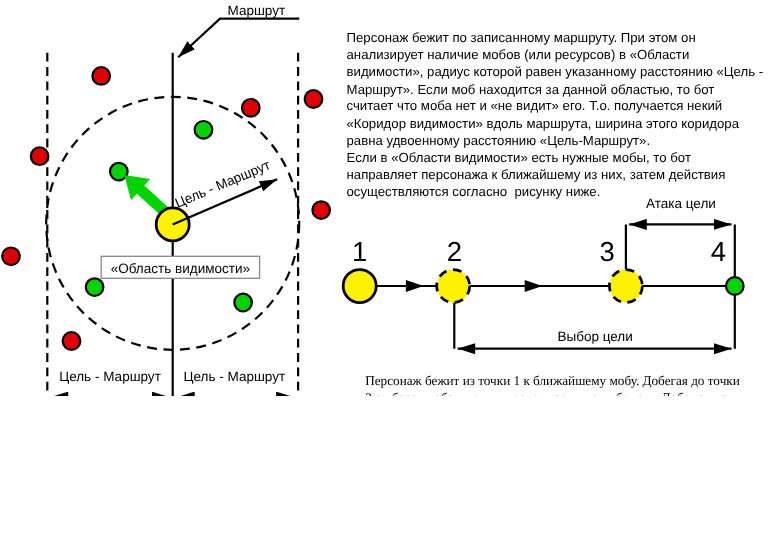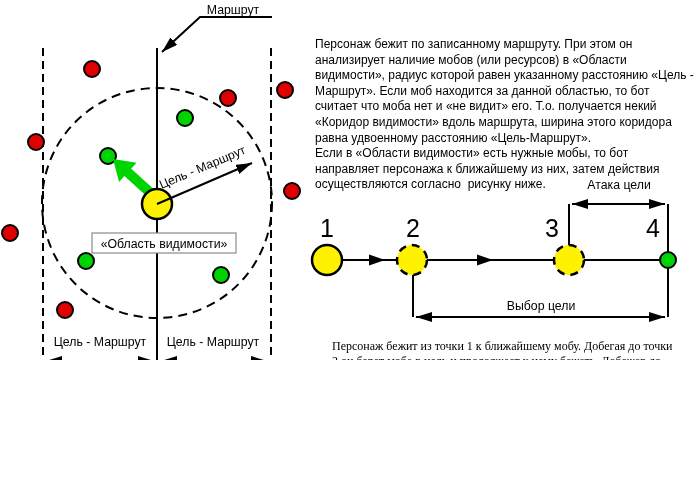--- a/index.html
+++ b/index.html
@@ -1,19 +1,19 @@
 <!DOCTYPE html>
 <html><head>
 <meta charset="utf-8">
 <style>
   html,body{margin:0;padding:0;background:#fff;}
   .canvas{position:relative;width:700px;height:360px;background:#fff;overflow:hidden;
           font-family:"Liberation Sans",sans-serif;color:#000;}
   .para{position:absolute;font-size:12px;white-space:pre;color:#000;}
-  #p1{left:315px;top:37px;line-height:15.6px;}
+  #p1{left:315px;top:27px;line-height:15.6px;}
   #p2{left:332px;top:339px;line-height:15.1px;font-family:Liberation Serif, serif;}
   svg{position:absolute;left:0;top:0;}
   svg text{font-family:"Liberation Sans",sans-serif;font-size:12.3px;fill:#000;}
   svg text.big{font-size:25px;}
   .stroke2{stroke:#000;stroke-width:2;fill:none;}
   .dash{stroke-dasharray:8 5;}
 </style>
 </head>
 <body>
 

